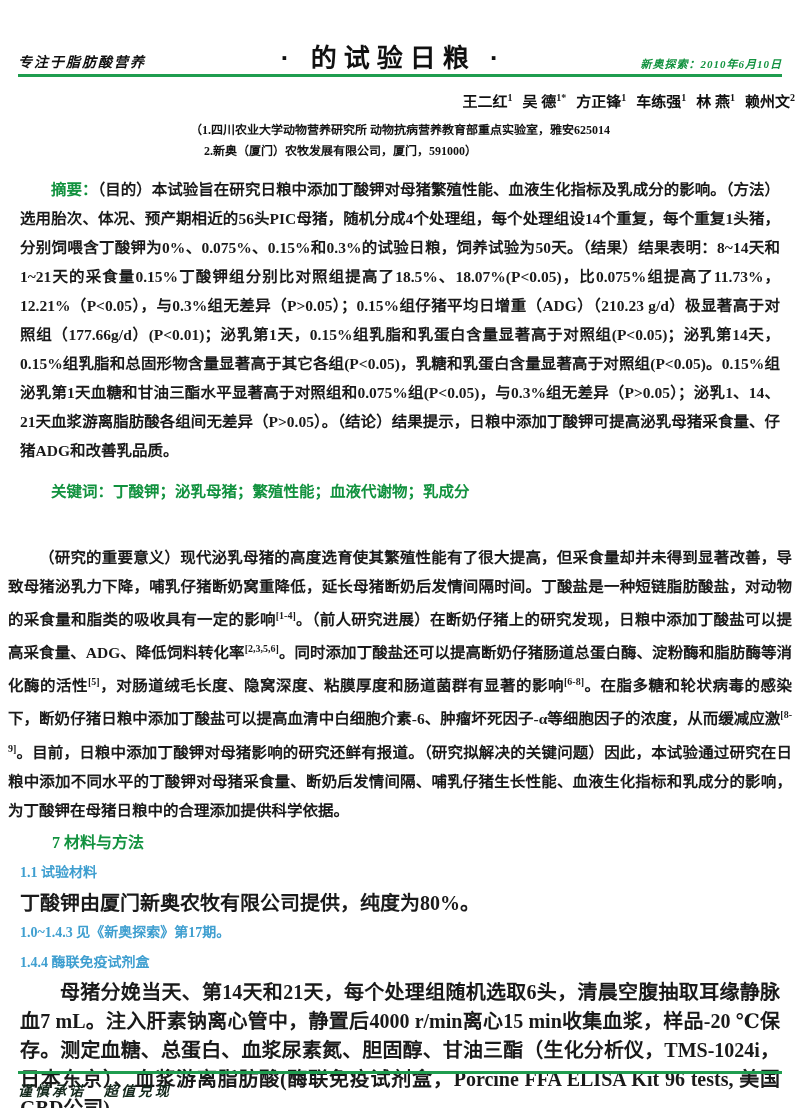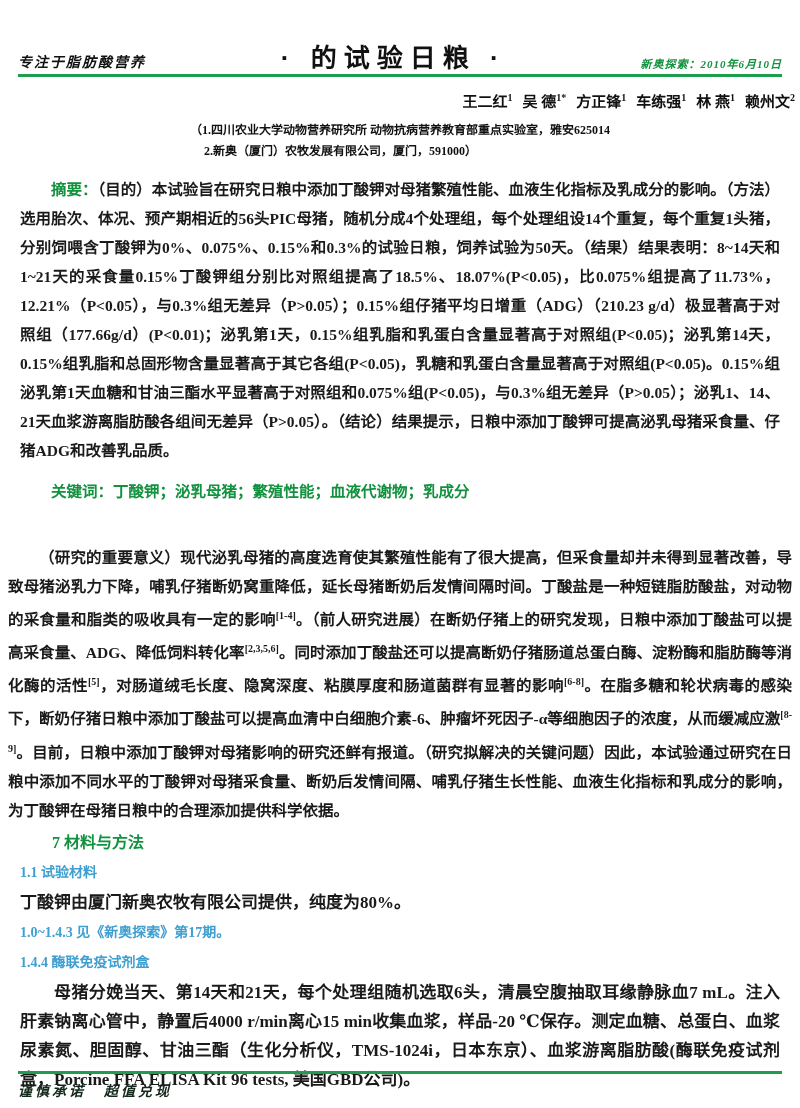--- a/index.html
+++ b/index.html
@@ -67,21 +67,21 @@
   }
   .intro sup{font-size:10px;}
   .sec-heading-green{
     margin:3px 20px 0;padding-left:2em;font-size:16px;line-height:30px;
     font-weight:bold;color:var(--green);
   }
   .sec-heading-blue{
     margin:0 20px;font-size:14px;line-height:30px;font-weight:bold;color:var(--blue);
   }
   .body-para{
-    margin:0 20px;font-size:17px;line-height:30px;font-weight:bold;
+    margin:0 20px;font-size:20px;line-height:30px;font-weight:bold;
     text-align:justify;color:var(--ink);
   }
   .body-para.indent{text-indent:2em;line-height:29px;}
   
   .footer{
     position:absolute;left:18px;right:18px;bottom:8px;
     border-top:3px solid var(--rule-green);padding-top:6px;
   }
   .footer-slogan{
     font-size:14px;font-weight:bold;font-style:italic;color:#14281c;

